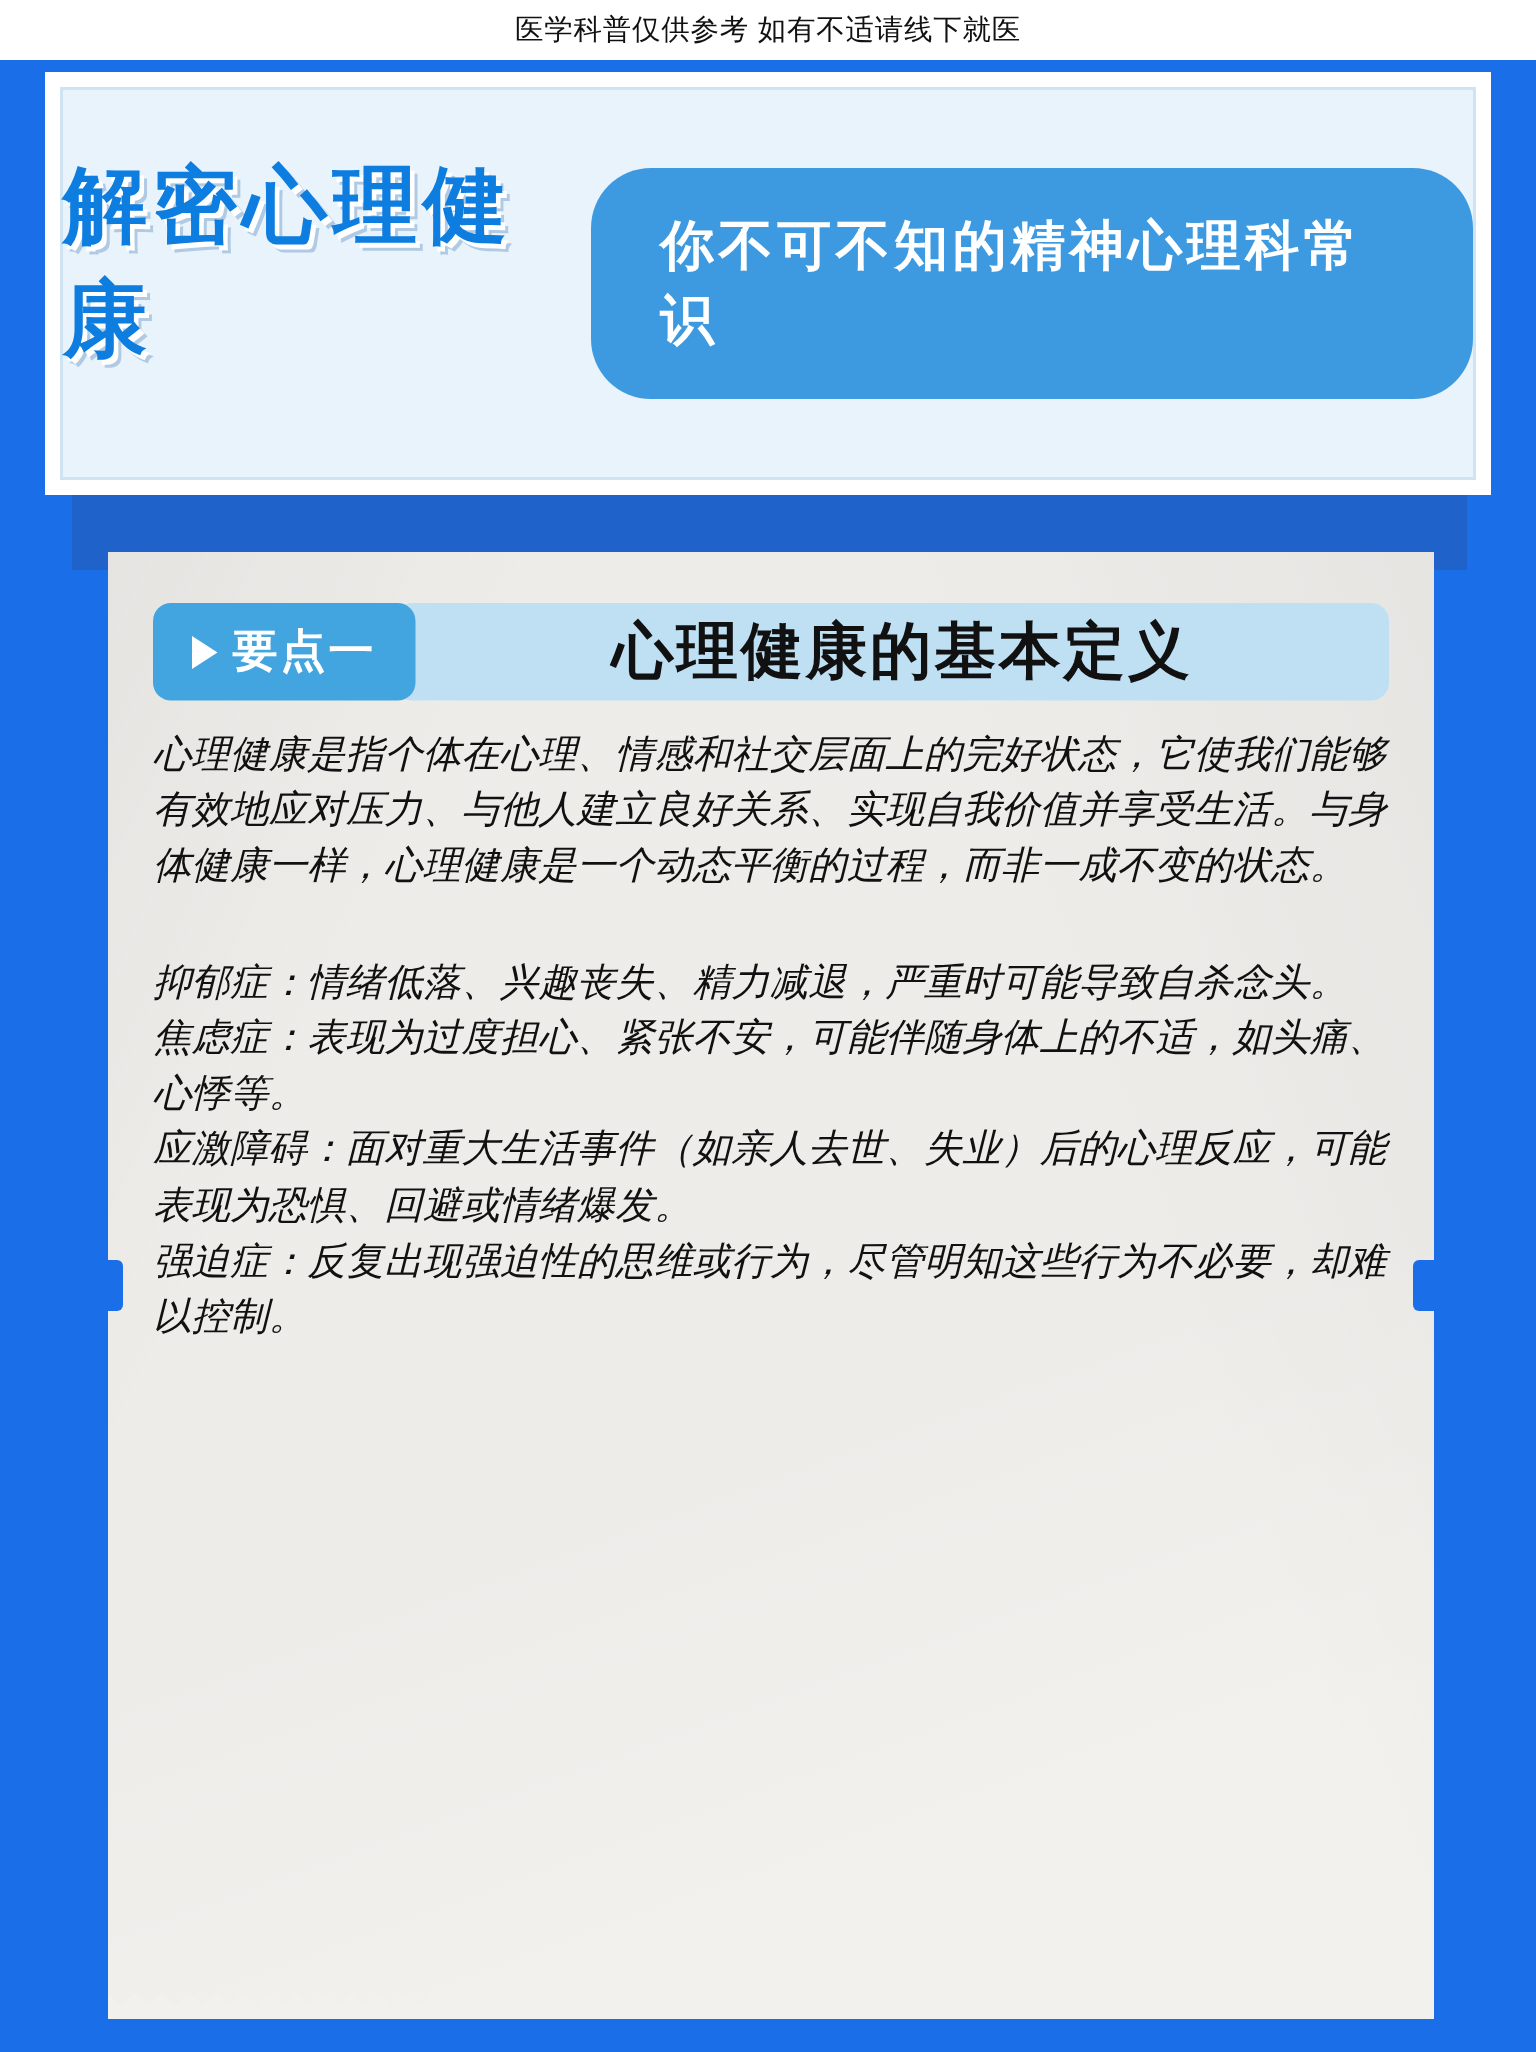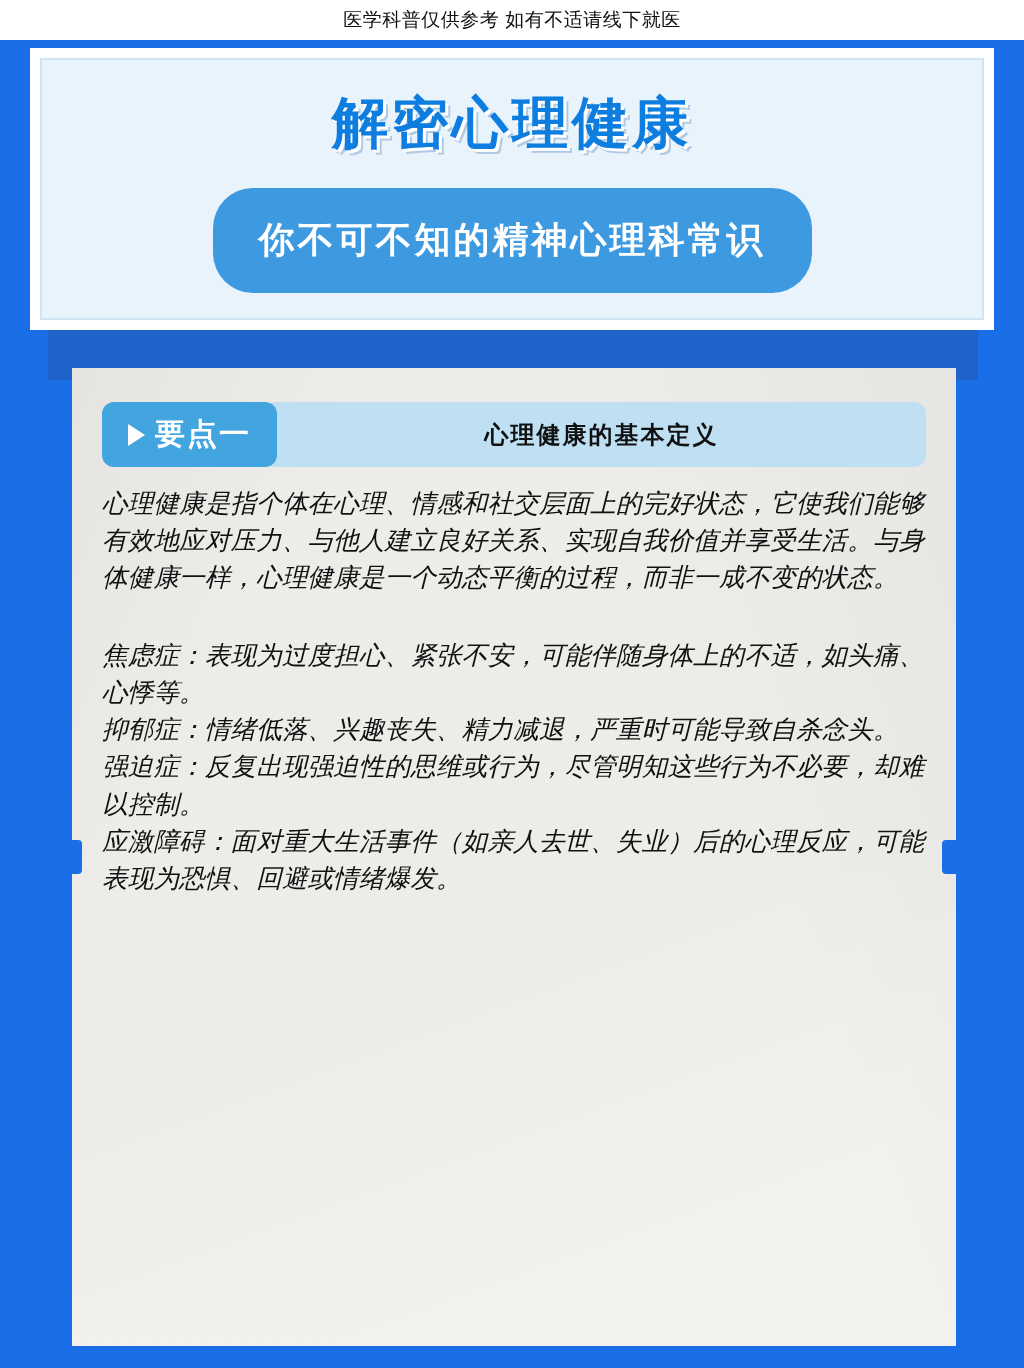--- a/index.html
+++ b/index.html
@@ -36,21 +36,20 @@
     height: 282px;
     background: #ffffff;
     padding: 10px;
   }
   .header-inner {
     width: 100%;
     height: 100%;
     background: #e8f3fb;
     border: 2px solid #cfe4f3;
     display: flex;
-    flex-direction: column;
     align-items: center;
     justify-content: center;
   }
   .main-title {
     font-size: 56px;
     font-weight: bold;
     color: #0d7de0;
     letter-spacing: 4px;
     text-shadow: 3px 3px 0 #ffffff, 5px 5px 0 rgba(10,80,160,0.25);
     margin-bottom: 26px;
@@ -148,21 +147,21 @@
     flex: 1;
     background: #bfdff3;
     border-radius: 12px;
     margin-left: -14px;
     display: flex;
     align-items: center;
     justify-content: center;
     padding-left: 14px;
   }
   .sec-title {
-    font-size: 24px;
+    font-size: 41px;
     font-weight: bold;
     color: #111;
     letter-spacing: 2px;
   }
 
   .body-text {
     font-size: 25.5px;
     line-height: 1.46;
     color: #111;
     letter-spacing: 0.2px;
@@ -196,21 +195,21 @@
     </div>
     <div class="sec-title-bar">
       <span class="sec-title">心理健康的基本定义</span>
     </div>
   </div>
   <div class="body-text">
     <p>心理健康是指个体在心理、情感和社交层面上的完好状态，它使我们能够有效地应对压力、与他人建立良好关系、实现自我价值并享受生活。与身体健康一样，心理健康是一个动态平衡的过程，而非一成不变的状态。</p>
   </div>
 
   <div class="body-text">
+    <p>抑郁症：情绪低落、兴趣丧失、精力减退，严重时可能导致自杀念头。</p>
     <p>焦虑症：表现为过度担心、紧张不安，可能伴随身体上的不适，如头痛、心悸等。</p>
-    <p>抑郁症：情绪低落、兴趣丧失、精力减退，严重时可能导致自杀念头。</p>
+    <p>应激障碍：面对重大生活事件（如亲人去世、失业）后的心理反应，可能表现为恐惧、回避或情绪爆发。</p>
     <p>强迫症：反复出现强迫性的思维或行为，尽管明知这些行为不必要，却难以控制。</p>
-    <p>应激障碍：面对重大生活事件（如亲人去世、失业）后的心理反应，可能表现为恐惧、回避或情绪爆发。</p>
   </div>
 
 </div>
 
 <div class="card-zigzag"></div>
 
 </body></html>

